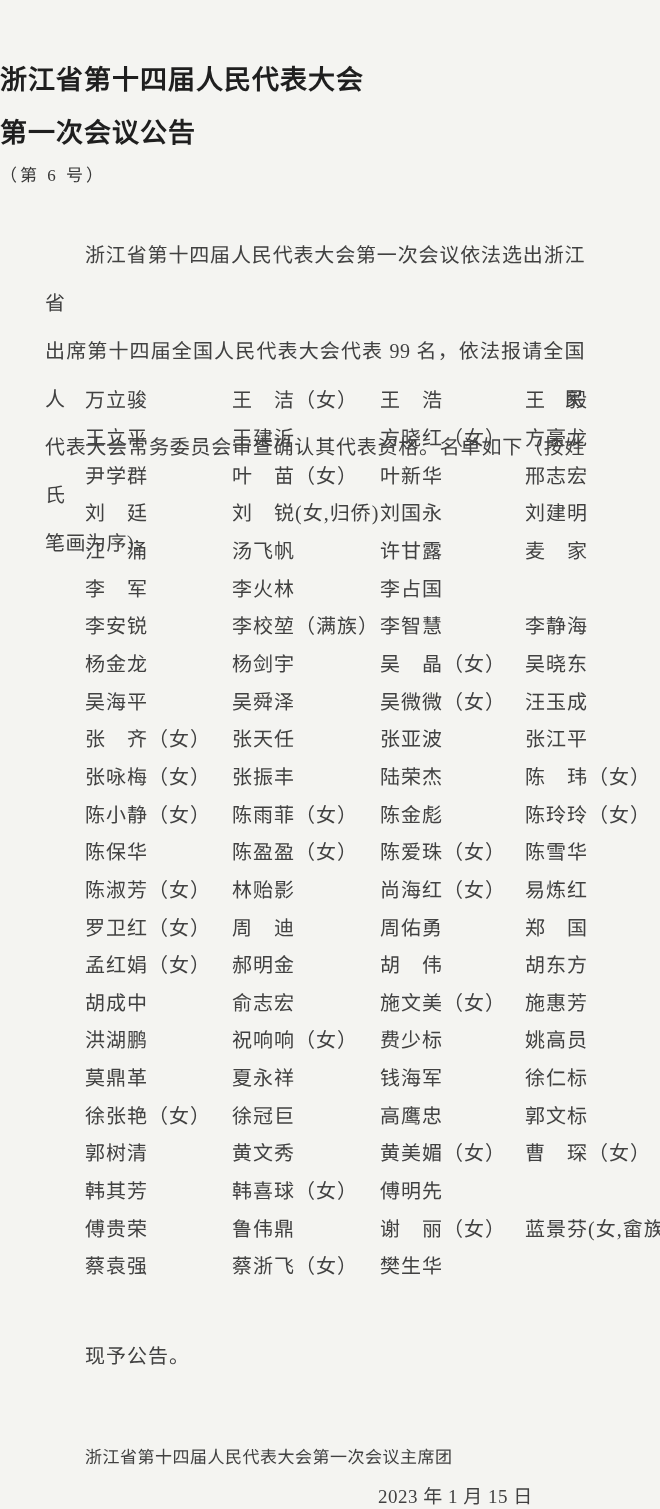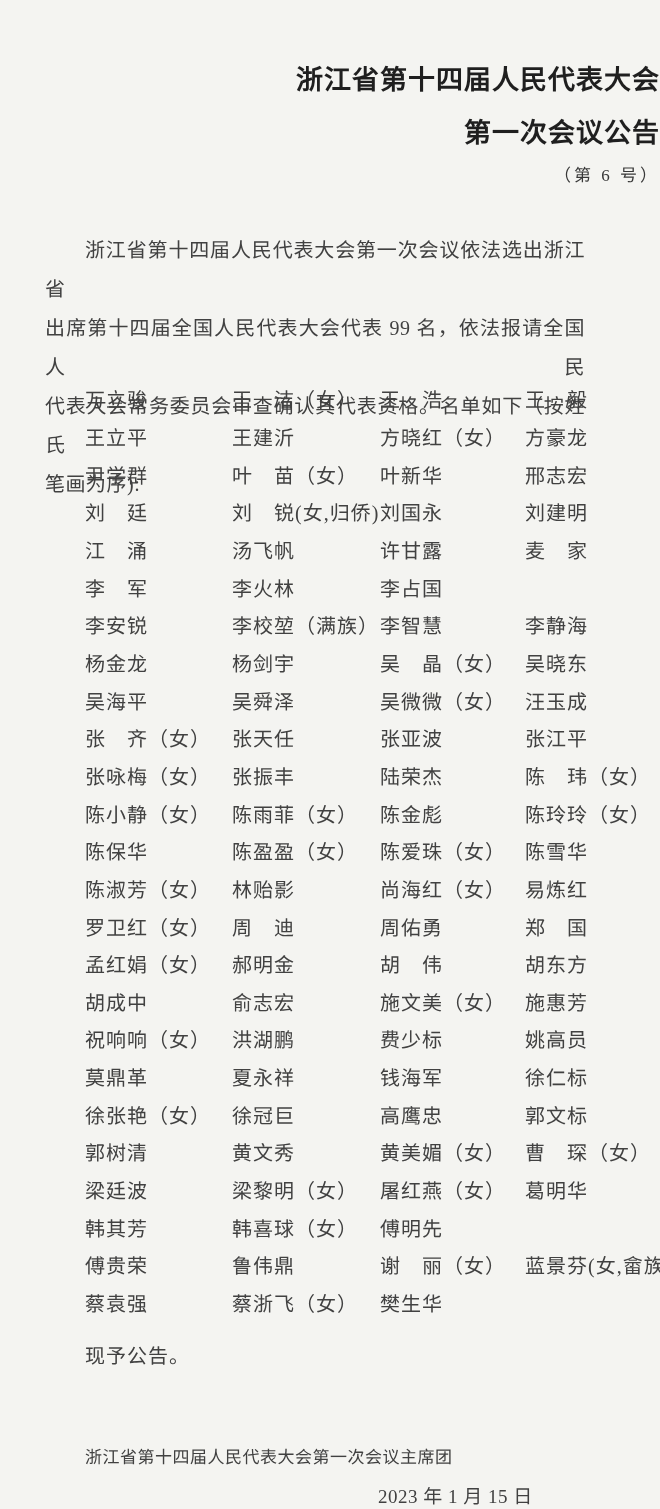--- a/index.html
+++ b/index.html
@@ -15,54 +15,54 @@
     background: var(--page-bg, #f4f4f1);
     font-family: "Liberation Serif", "DejaVu Serif", serif;
     color: var(--body-color, #414141);
     overflow: hidden;
   }
   .title-line1 {
     position: absolute;
     top: 58px;
     left: 0;
     width: 100%;
-    text-align: right;
+    text-align: left;
     font-size: 27px;
     font-weight: bold;
     letter-spacing: 1px;
     color: var(--title-color, #1f1f1f);
   }
   .title-line2 {
     position: absolute;
     top: 111px;
     left: 0;
     width: 100%;
-    text-align: right;
+    text-align: left;
     font-size: 27px;
     font-weight: bold;
     letter-spacing: 1px;
     color: var(--title-color, #1f1f1f);
   }
   .issue-number {
     position: absolute;
     top: 161px;
     left: 0;
     width: 100%;
-    text-align: right;
+    text-align: left;
     font-size: 17px;
     letter-spacing: 3px;
     color: #383838;
   }
   .body-paragraph {
     position: absolute;
     top: 231px;
     left: 45px;
     width: 540px;
     font-size: 20px;
-    line-height: 39px;
+    line-height: 48px;
     letter-spacing: 0.5px;
   }
   .body-line {
     text-align: justify;
     text-align-last: justify;
   }
   .body-line.first {
     text-indent: 2em;
   }
   .body-line.last {
@@ -223,22 +223,22 @@
         <span class="cell">胡　伟</span>
         <span class="cell">胡东方</span>
       </div>
       <div class="grid-row">
         <span class="cell">胡成中</span>
         <span class="cell">俞志宏</span>
         <span class="cell">施文美（女）</span>
         <span class="cell">施惠芳</span>
       </div>
       <div class="grid-row">
+        <span class="cell">洪湖鹏</span>
         <span class="cell">祝响响（女）</span>
-        <span class="cell">洪湖鹏</span>
         <span class="cell">费少标</span>
         <span class="cell">姚高员</span>
       </div>
       <div class="grid-row">
         <span class="cell">莫鼎革</span>
         <span class="cell">夏永祥</span>
         <span class="cell">钱海军</span>
         <span class="cell">徐仁标</span>
       </div>
       <div class="grid-row">
@@ -247,26 +247,20 @@
         <span class="cell">高鹰忠</span>
         <span class="cell">郭文标</span>
       </div>
       <div class="grid-row">
         <span class="cell">郭树清</span>
         <span class="cell">黄文秀</span>
         <span class="cell">黄美媚（女）</span>
         <span class="cell">曹　琛（女）</span>
       </div>
       <div class="grid-row">
-        <span class="cell">梁廷波</span>
-        <span class="cell">梁黎明（女）</span>
-        <span class="cell">屠红燕（女）</span>
-        <span class="cell">葛明华</span>
-      </div>
-      <div class="grid-row">
         <span class="cell">韩其芳</span>
         <span class="cell">韩喜球（女）</span>
         <span class="cell">傅明先</span>
       </div>
       <div class="grid-row">
         <span class="cell">傅贵荣</span>
         <span class="cell">鲁伟鼎</span>
         <span class="cell">谢　丽（女）</span>
         <span class="cell">蓝景芬(女,畲族)</span>
       </div>

